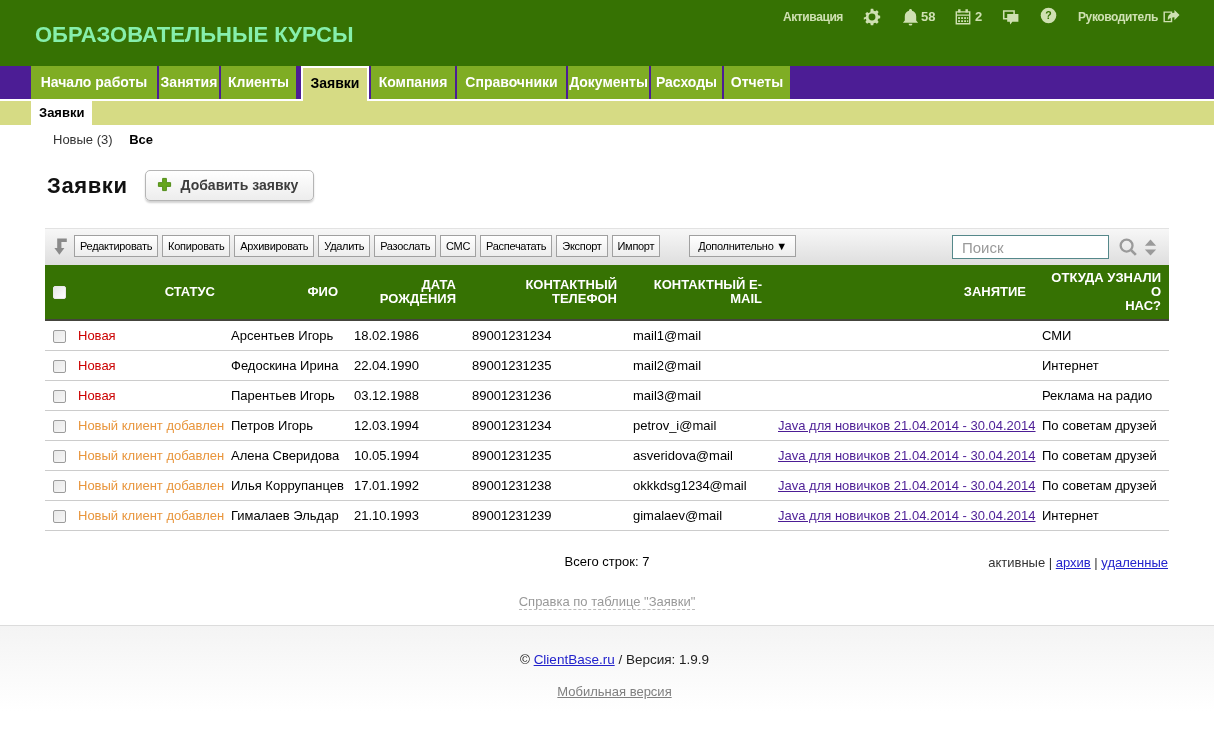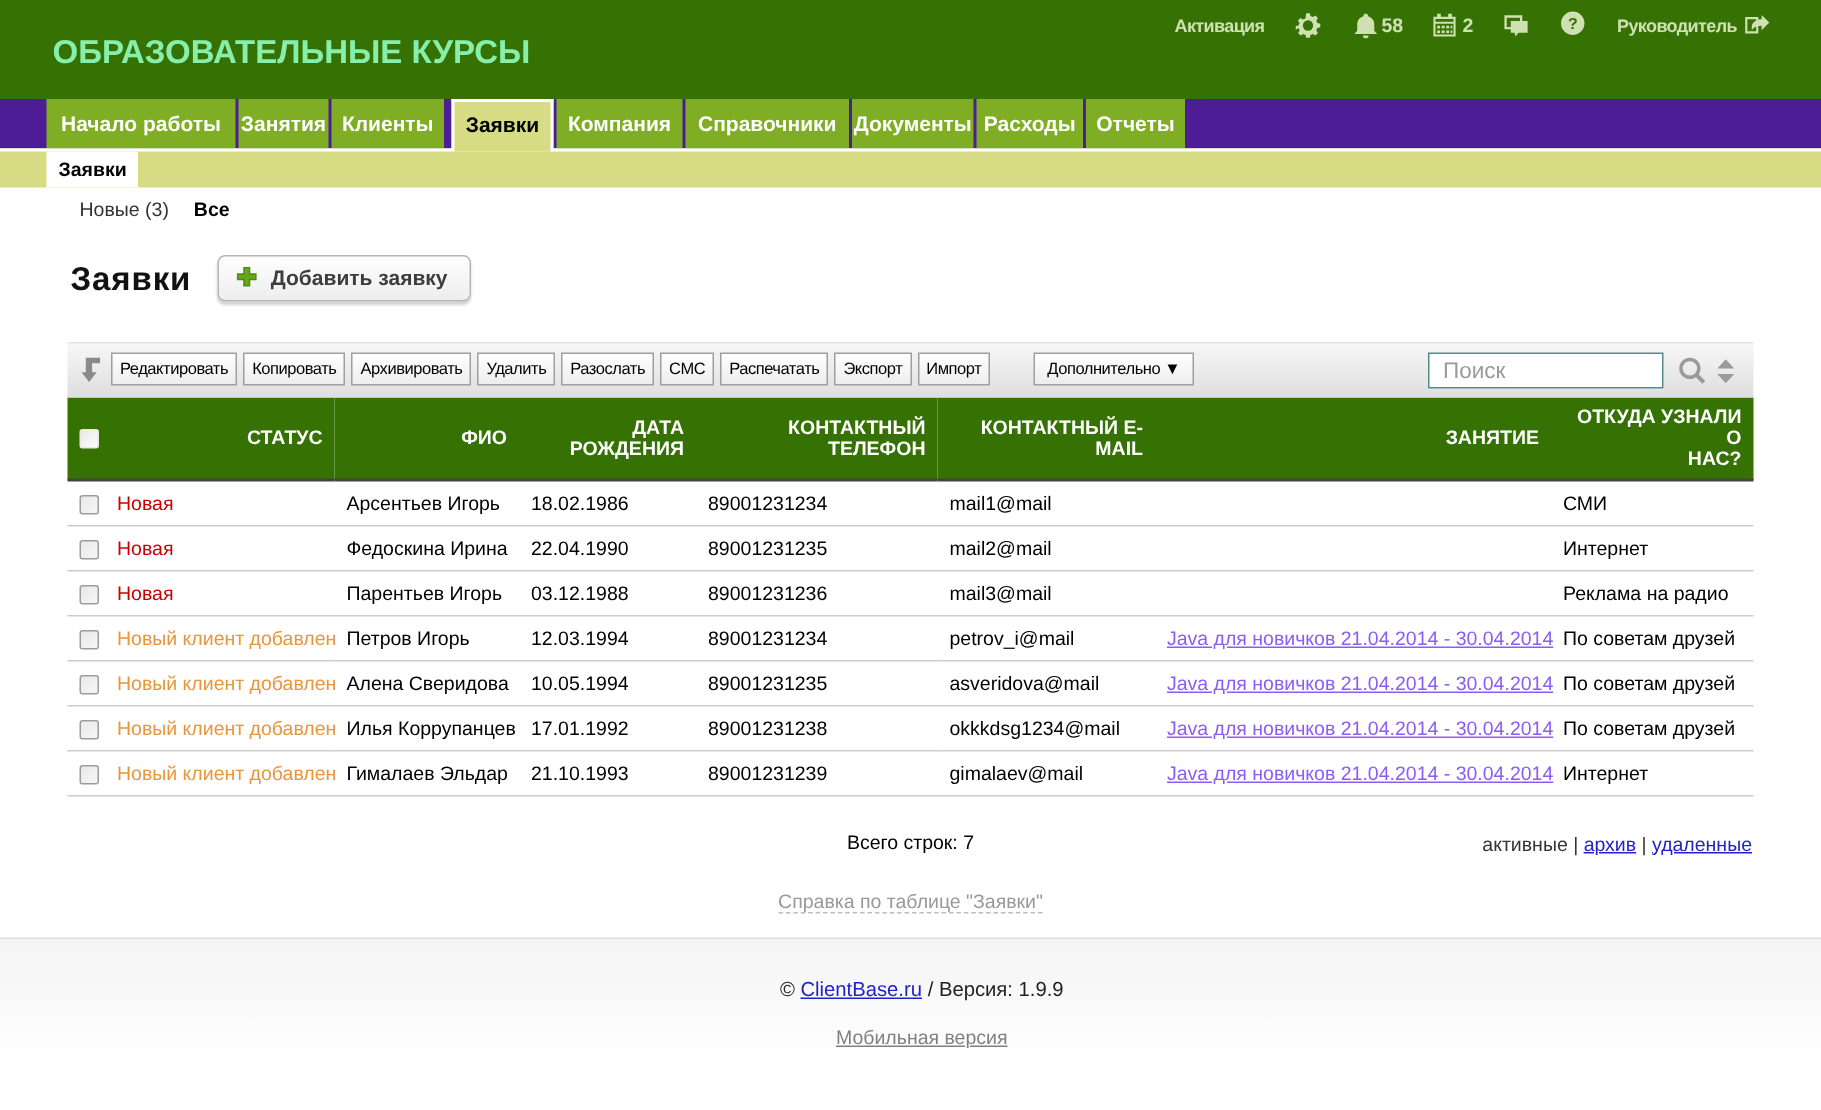--- a/index.html
+++ b/index.html
@@ -42,21 +42,21 @@
 .searchwrap input::placeholder { color:#9a9a9a; }
 
 
 table.data { width:100%; border-collapse:collapse; table-layout:fixed; }
 table.data th { background:#367203; color:#fff; font-size:13px; font-weight:bold; text-align:right; vertical-align:middle; padding:6px 8px; height:43px;  border-bottom:2px solid #44443c; line-height:14px; }
 table.data td { font-size:13px; color:#000; padding:0 8px; height:30px; border-bottom:1px solid #ccc; white-space:nowrap; }
 td.chk, th.chk { width:25px; padding-left:9px; padding-right:0; }
 .cb { width:13px; height:13px; border:1px solid #9c9c9c; border-radius:2px; background:linear-gradient(135deg,#e9e9e9,#f6f6f6); display:inline-block; vertical-align:middle; }
 table.data td.st-new { color:#cc0000; }
 table.data td.st-client { color:#e8953c; }
-a.course { color:#8b5cf6; }
+a.course { color:#4c1d95; }
 
 
 .belowtable { position:relative; margin-top:23px; font-size:13px; height:16px; }
 .belowtable .total { text-align:center; }
 .belowtable .views { position:absolute; right:1px; top:1px; font-size:13px; color:#333; }
 .belowtable .views a { color:#2222cc; }
 .helpline { text-align:center; margin-top:22px; }
 .helpline a { color:#999; font-size:13px; text-decoration:none; border-bottom:1px dashed #bbb; }
 
 

